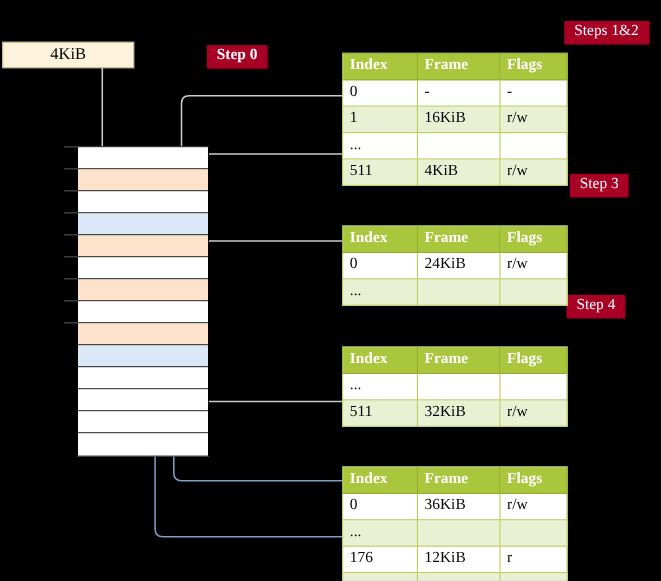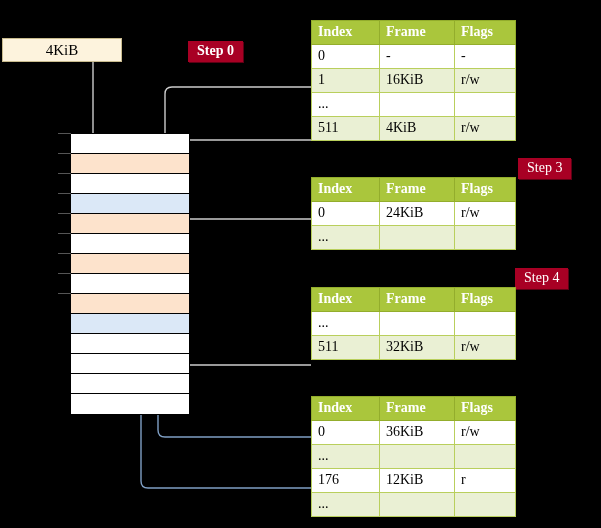--- a/index.html
+++ b/index.html
@@ -30,21 +30,21 @@
           border:1px solid #000;box-sizing:border-box;background:#fff;}
   .memrow{height:20px;box-sizing:border-box;border-bottom:1px solid #000;}
   .memrow:last-child{border-bottom:none;}
   .m-white{background:#ffffff;}
   .m-peach{background:#fde3cc;}
   .m-blue{background:#dbe8f7;}
   .tick{position:absolute;left:58px;width:13px;height:1px;background:#555;}
 
   
   table.pt{position:absolute;border-collapse:collapse;
-           background:#fff;font-size:14px;}
+           background:#fff;font-size:14px;margin-top:28px;}
   table.pt th{background:#aac63c;color:#fff;font-weight:bold;
               text-align:left;padding:3px 6px 4px 6px;
               border:1px solid #93ad2c;white-space:nowrap;}
   table.pt td{border:1px solid #b9cf5c;padding:2px 6px 3px 6px;
               color:#000;white-space:nowrap;height:18px;}
   table.pt tr.alt td{background:#eaf0d4;}
   table.pt td.hl{background:#f7f6a8;}
   .c-index{width:55px;}
   .c-frame{width:62px;}
   .c-flags{width:48px;}
@@ -87,20 +87,21 @@
       <path d="M311,437 L165,437 Q158,437 158,430 L158,333" marker-end="url(#arrBlue)"></path>
 
       <path d="M311,488 L148,488 Q141,488 141,481 L141,210" marker-end="url(#arrBlue)"></path>
     </g>
   </svg>
 
   <div class="srcbox">
     <span>4KiB</span>
   </div>
 
+  <div class="badge" id="badge-steps12">Steps 1&amp;2</div>
   <div class="badge" id="badge-step0">Step 0</div>
   <div class="badge" id="badge-step3">Step 3</div>
   <div class="badge" id="badge-step4">Step 4</div>
 
   <div class="memcol" id="memcol">
       <div class="memrow m-white"></div>
       <div class="memrow m-peach"></div>
       <div class="memrow m-white"></div>
       <div class="memrow m-blue"></div>
       <div class="memrow m-peach"></div>

